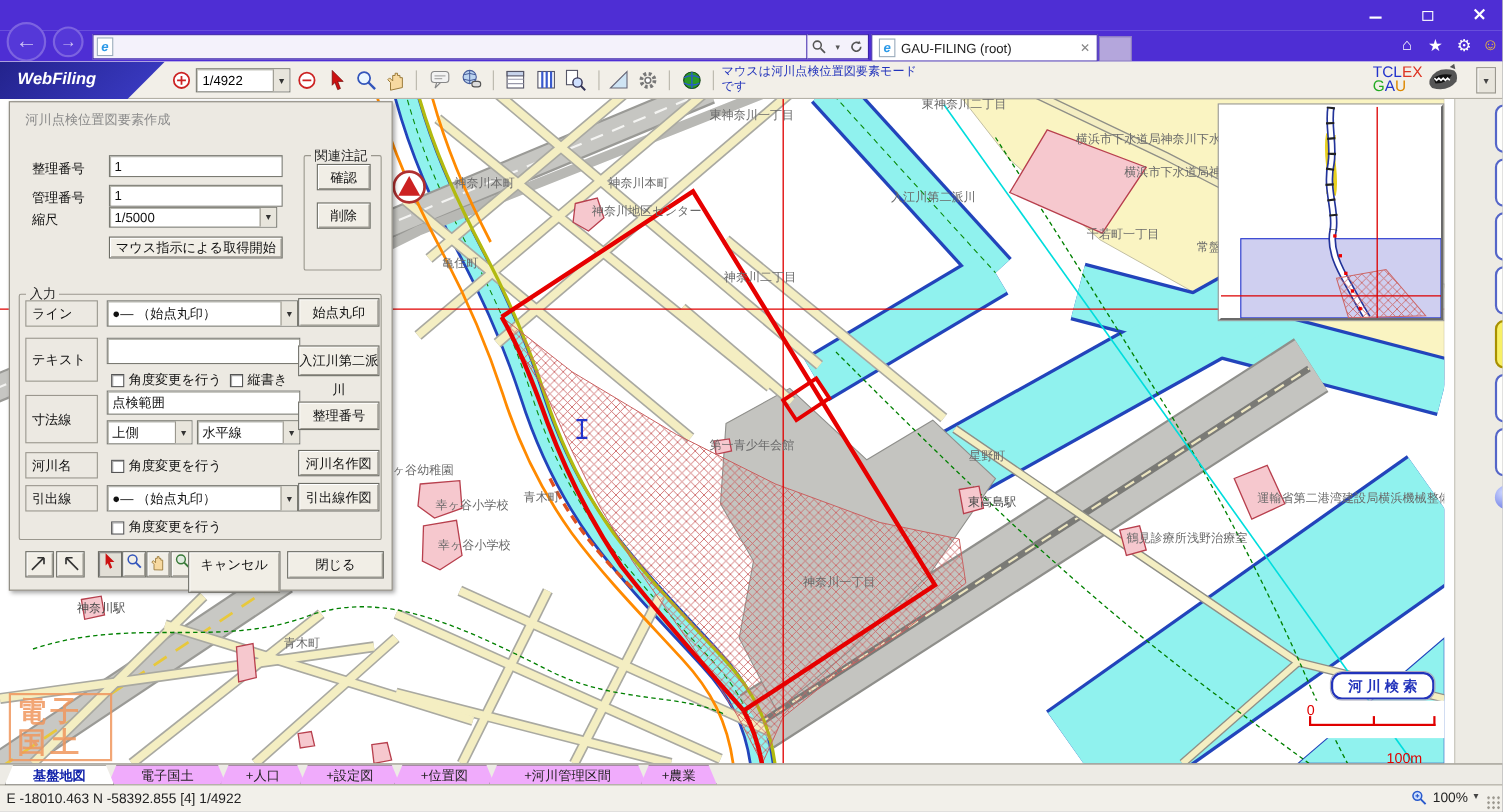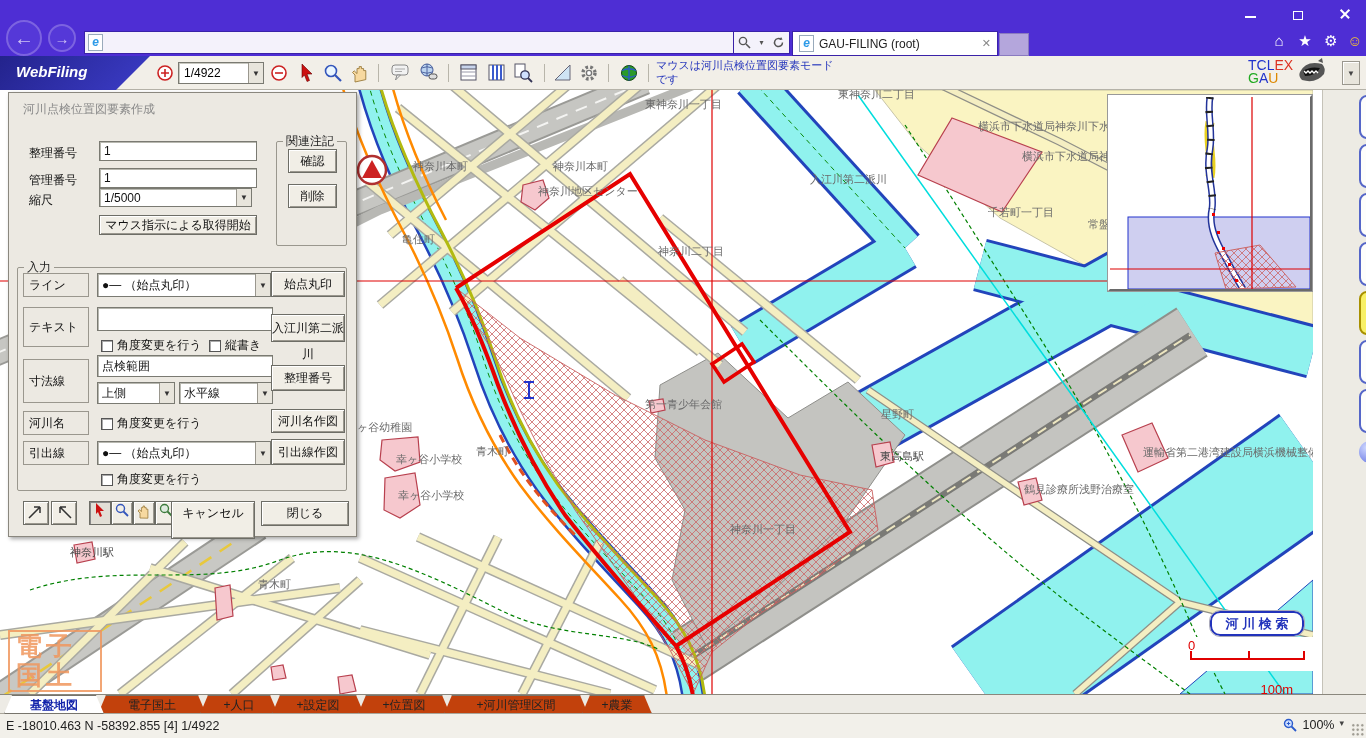--- a/index.html
+++ b/index.html
@@ -57,21 +57,21 @@
   
   #inset{position:absolute;left:1108px;top:5px;width:204px;height:196px;background:#fff;border:2px solid;border-color:#fff #6a6a6a #6a6a6a #fff;outline:1px solid #999;}
   #watermark{position:absolute;left:8px;top:540px;width:94px;height:62px;border:2px solid #f0975e;color:#f0975e;opacity:.85;font-size:26px;font-weight:bold;line-height:29px;padding-left:6px;letter-spacing:4px;}
   #riversearch{position:absolute;left:1210px;top:521px;width:94px;height:25px;background:#fff;border:2px solid #2233bb;border-radius:10px;outline:1px solid #aab;color:#2233bb;font-size:13px;font-weight:bold;text-align:center;line-height:21px;cursor:pointer;}
   #scalebar{position:absolute;left:1180px;top:547px;width:133px;height:34px;background:#fff;color:#e00000;font-size:13px;}
   #scalebar .s0{position:absolute;left:8px;top:1px;} #scalebar .s100{position:absolute;right:20px;top:1px;margin-top:44px;}
   #scalebar .bar{position:absolute;left:10px;right:8px;top:21px;height:2px;background:#e00000;}
   #scalebar .tick{position:absolute;top:-7px;width:2px;height:9px;background:#e00000;}
   
   #tabsrow{position:absolute;left:0;top:694px;width:1366px;height:19px;background:#edebe5;border-top:1px solid #8a877d;}
-  .mtab{position:relative;float:left;height:19px;margin-left:-6px;padding:0 16px;background:#c2410c;border:1px solid #77746c;clip-path:polygon(8px 0,calc(100% - 8px) 0,100% 100%,0 100%);font-size:12px;color:#222;line-height:18px;text-align:center;cursor:pointer;}
+  .mtab{position:relative;float:left;height:19px;margin-left:-6px;padding:0 16px;background:#f0abfc;border:1px solid #77746c;clip-path:polygon(8px 0,calc(100% - 8px) 0,100% 100%,0 100%);font-size:12px;color:#222;line-height:18px;text-align:center;cursor:pointer;}
   .mtab.active{background:#fff;color:#1122aa;font-weight:bold;z-index:5;}
   #statusbar{position:absolute;left:0;top:713px;width:1366px;height:25px;background:#f2f0ea;border-top:1px solid #a9a59a;font-size:12.5px;color:#222;}
   #coords{position:absolute;left:6px;top:5px;}
   #zoomctl{position:absolute;right:22px;top:4px;display:flex;align-items:flex-start;gap:5px;cursor:pointer;}
   #grip{position:absolute;right:2px;bottom:2px;width:13px;height:13px;background-image:radial-gradient(#9a978e 1.2px,transparent 1.3px);background-size:4.5px 4.5px;}
 </style>
 </head>
 <body>
 
 <div id="stage">

